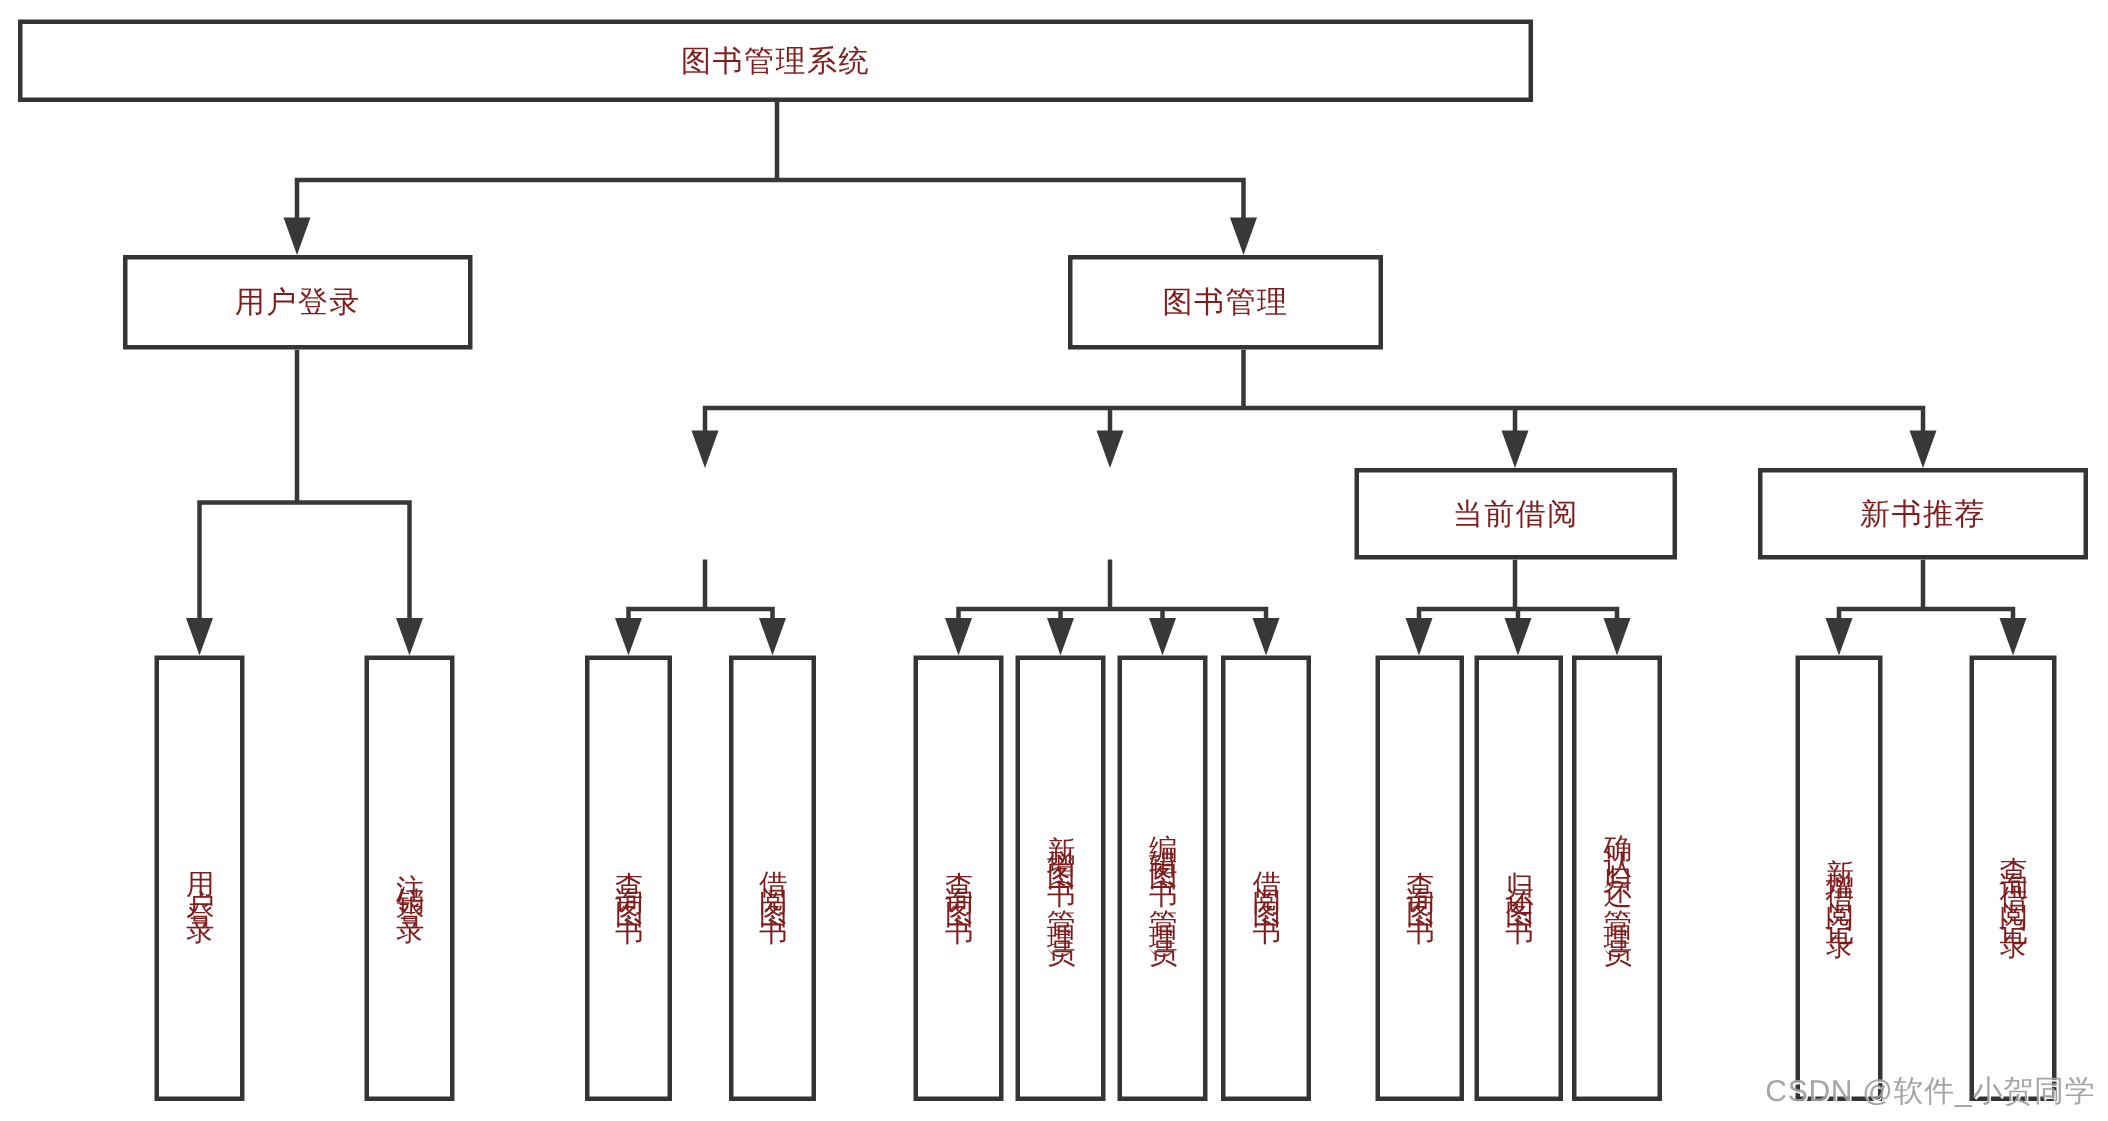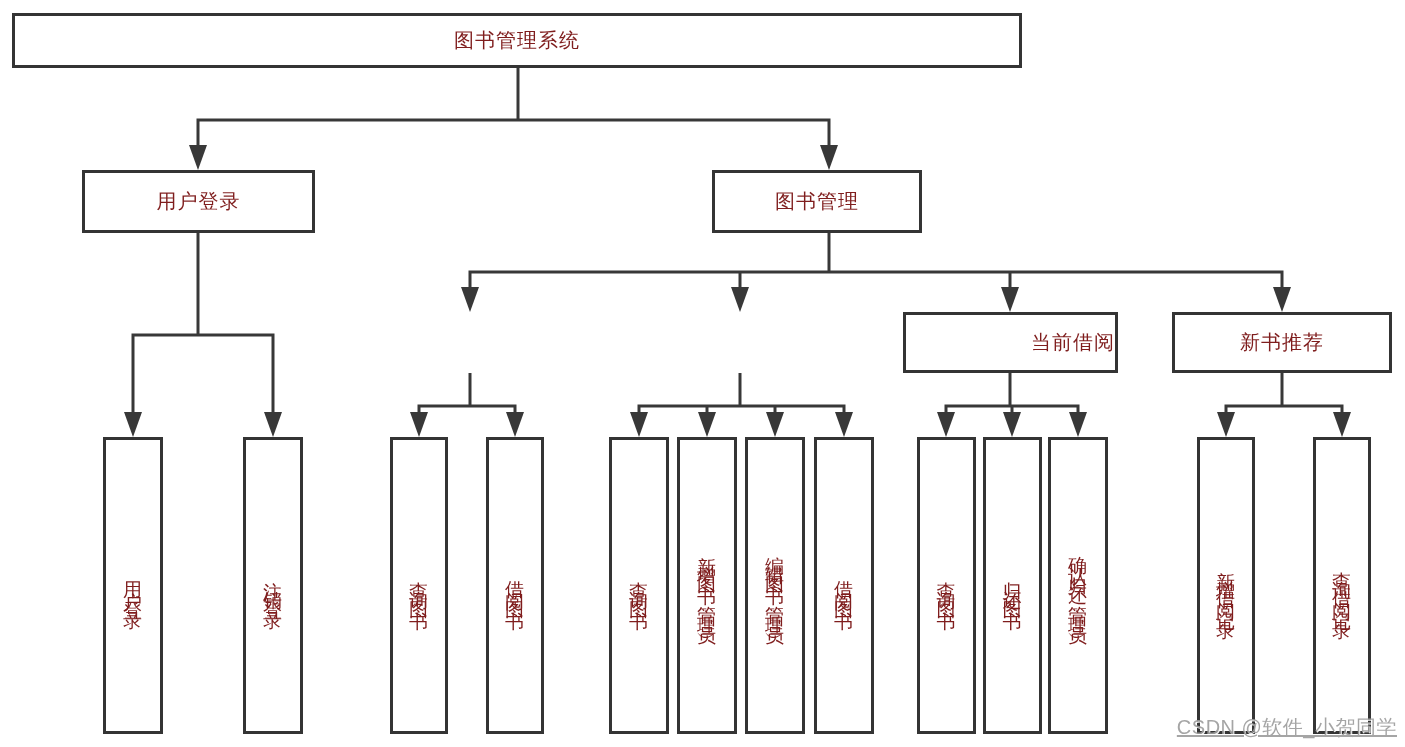--- a/index.html
+++ b/index.html
@@ -59,21 +59,20 @@
   #watermark {
     position: absolute;
     right: 8px;
     bottom: 6px;
     z-index: 3;
     font-size: 20px;
     color: #9e9e9e;
     opacity: 0.92;
     text-shadow: 1px 1px 0 #ffffff;
     letter-spacing: 0.5px;
-    text-decoration: underline;
   }
 </style>
 </head>
 <body>
 
 <div id="canvas">
 
   <svg id="connectors" viewBox="0 0 1405 747" xmlns="http://www.w3.org/2000/svg">
 
     <path d="M518,68 V120"></path>
@@ -126,21 +125,21 @@
     <span>图书管理系统</span>
   </div>
 
   <div class="node h" style="left:82px; top:170px; width:233px; height:63px;">
     <span>用户登录</span>
   </div>
   <div class="node h" style="left:712px; top:170px; width:210px; height:63px;">
     <span>图书管理</span>
   </div>
 
-  <div class="node h" style="left:903px; top:312px; width:215px; height:61px;justify-content:flex-end;">
+  <div class="node h" style="left:903px; top:312px; width:215px; height:61px;">
     <span>当前借阅</span>
   </div>
   <div class="node h" style="left:1172px; top:312px; width:220px; height:61px;">
     <span>新书推荐</span>
   </div>
 
   <div class="node v" style="left:103px; top:437px; width:60px; height:297px;">
     <span class="vlabel">用户登录</span>
   </div>
   <div class="node v" style="left:243px; top:437px; width:60px; height:297px;">

